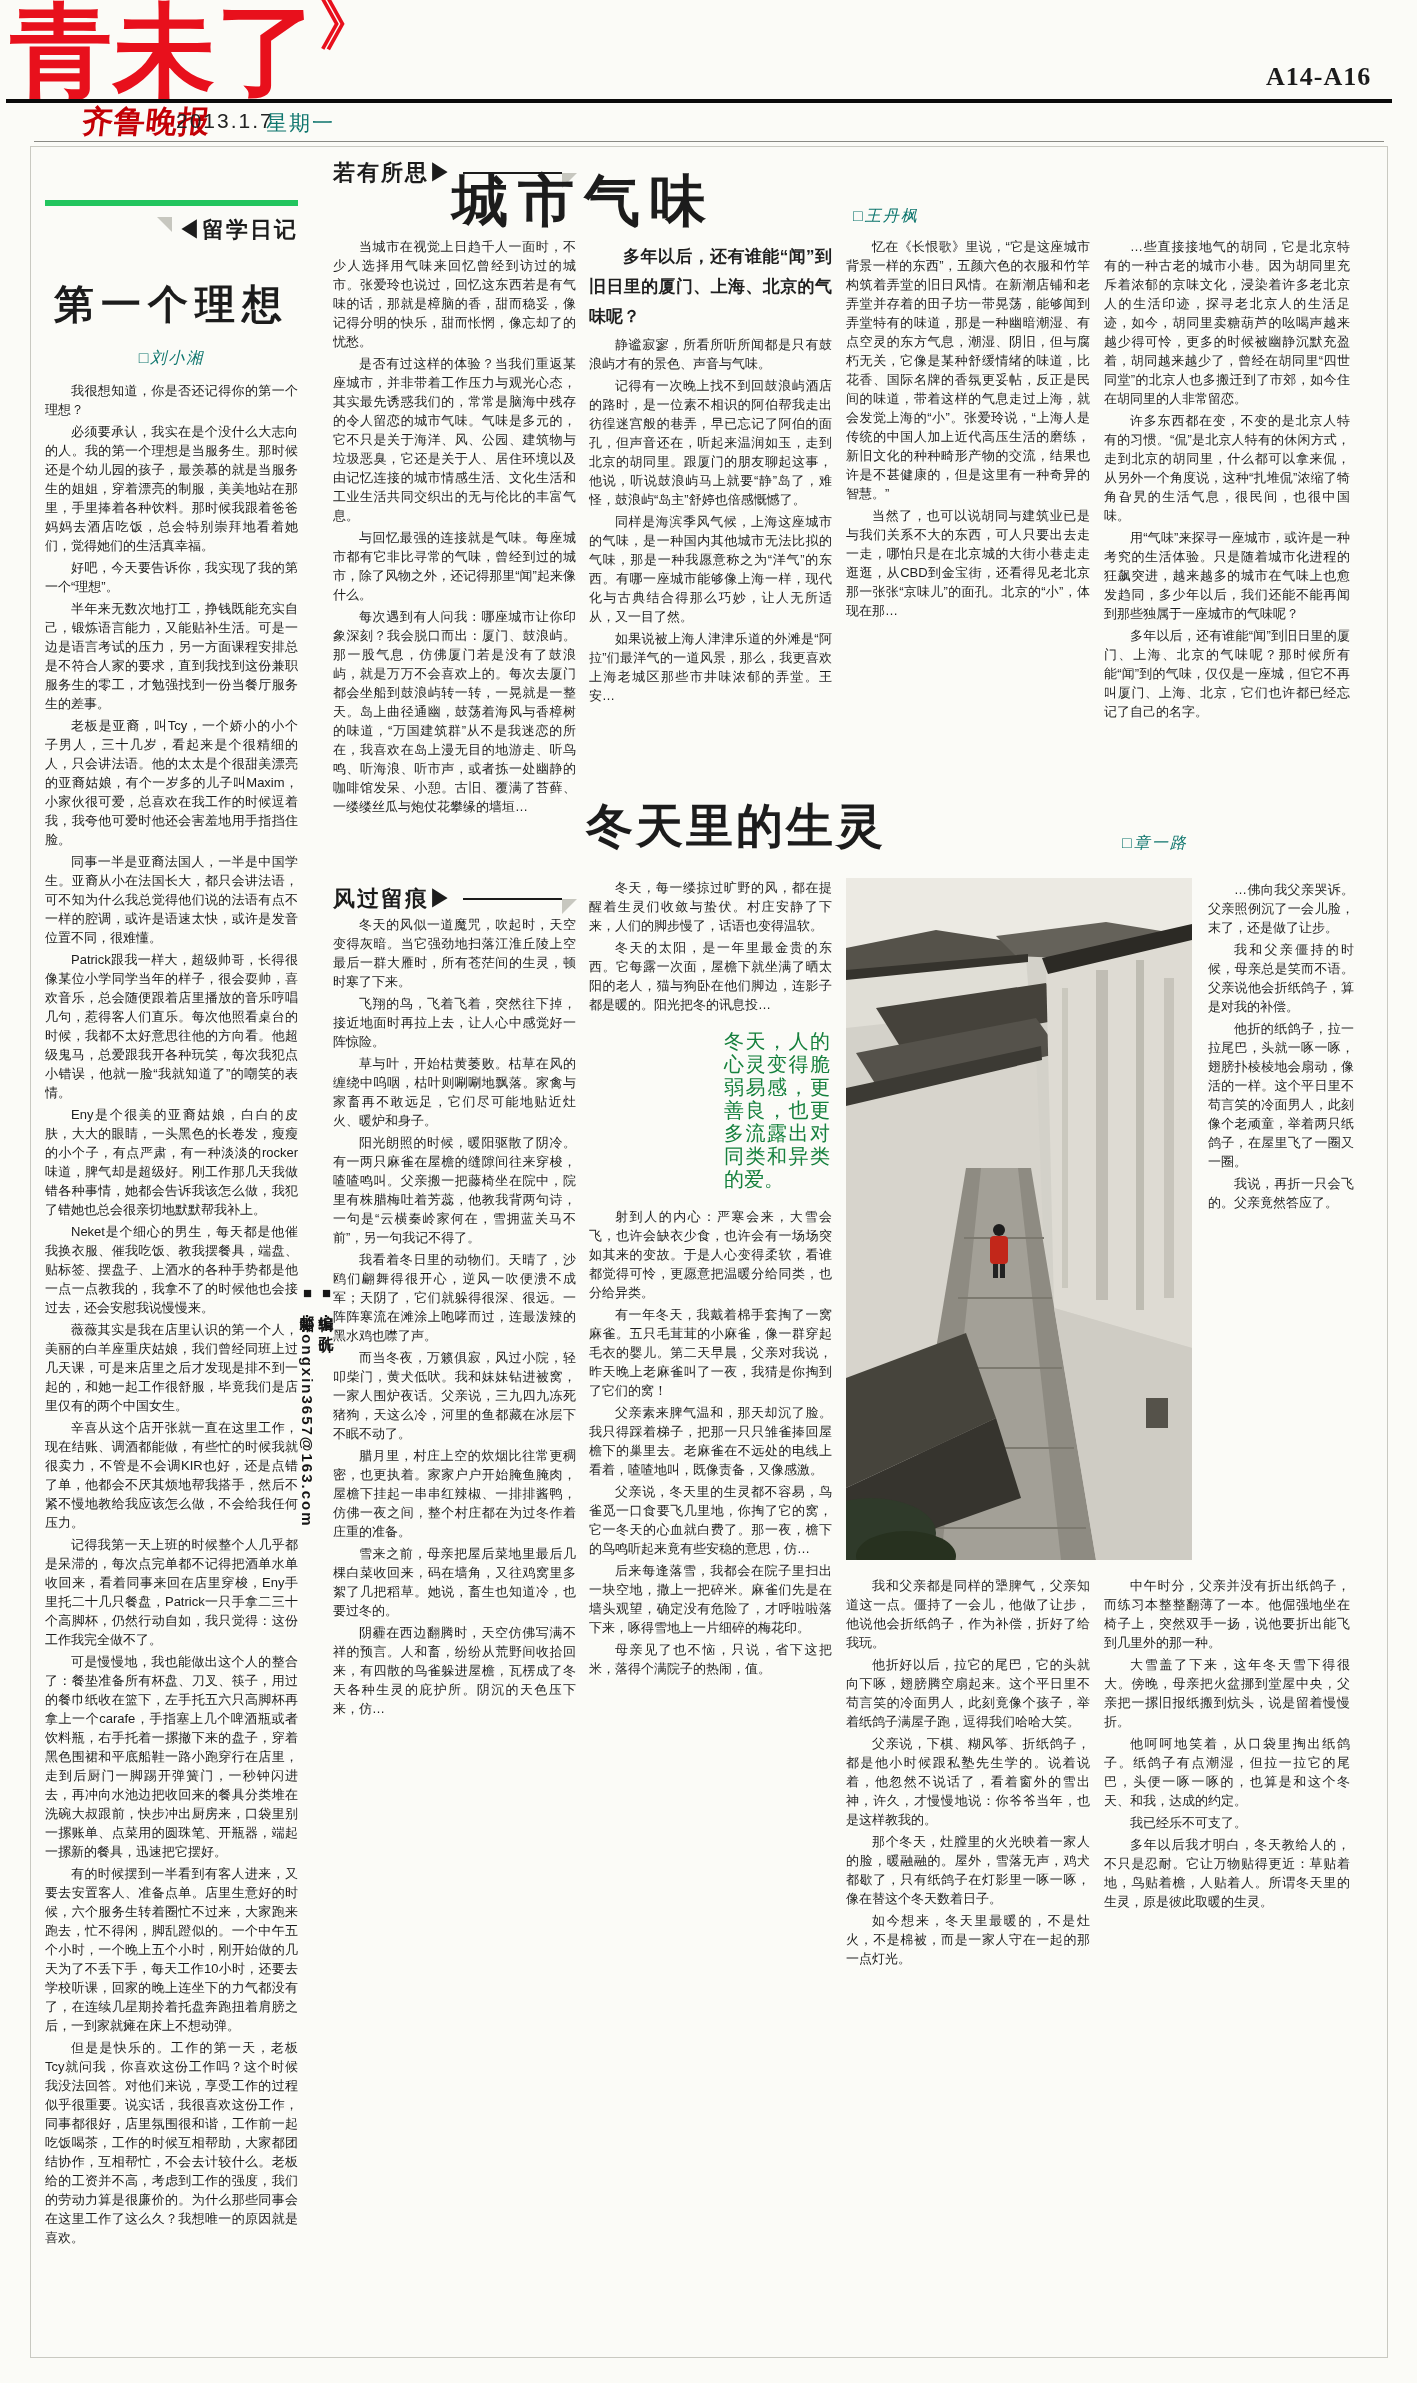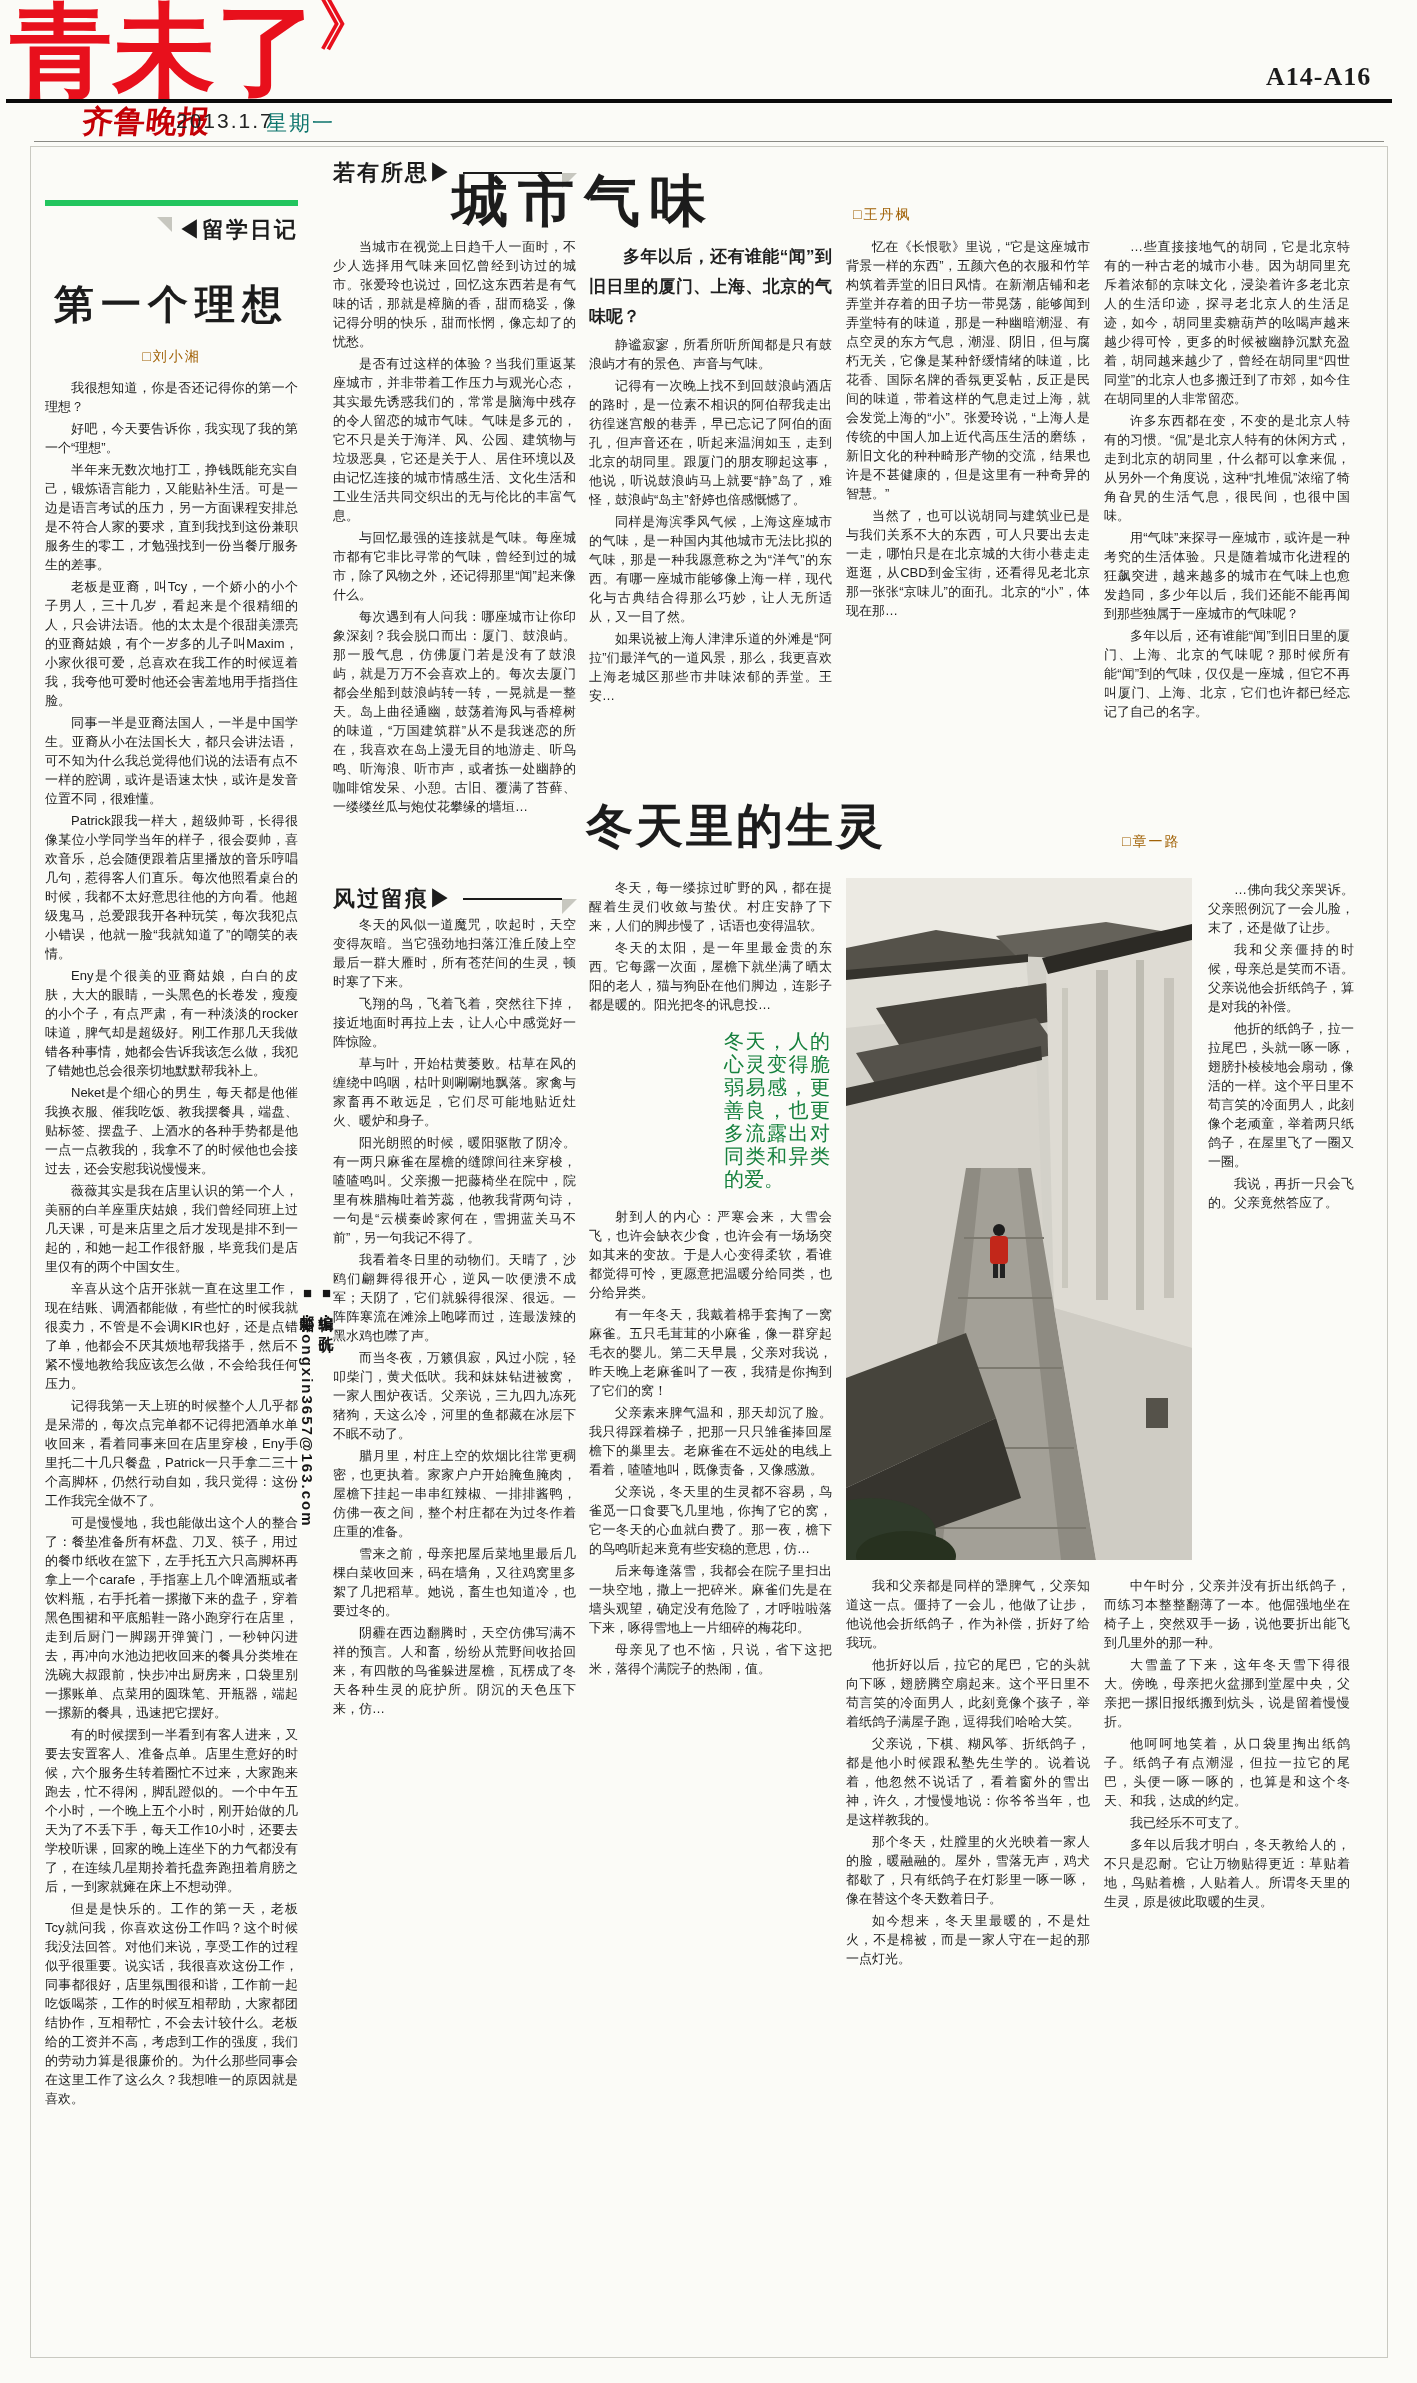--- a/index.html
+++ b/index.html
@@ -16,21 +16,21 @@
   .page-range { position:absolute; left:1266px; top:62px; font-family:"Liberation Serif", serif; font-weight:bold; font-size:26px; letter-spacing:1px; }
   .rule-black { position:absolute; left:6px; top:99px; width:1386px; height:4px; background:#0b0b0b; }
   .paper-logo { position:absolute; left:82px; top:101px; color:#c40006; font-size:31px; font-weight:bold; font-family:"Liberation Serif", serif; transform:skewX(-6deg); letter-spacing:1px; }
   .hdr-date { position:absolute; left:176px; top:109px; font-size:21px; letter-spacing:2px; color:#222; }
   .hdr-week { position:absolute; left:266px; top:109px; font-size:21px; letter-spacing:2px; color:#0f766e; }
   .rule-thin { position:absolute; left:34px; top:141px; width:1350px; height:1px; background:#8a8a84; }
   .frame { position:absolute; left:30px; top:146px; width:1358px; height:2212px; border:1px solid #c9c9c1; }
   
   .col { position:absolute; font-size:13px; line-height:19px; text-align:justify; overflow:hidden; color:#1f1f1f; }
   .col p { text-indent:2em; margin-bottom:3px; }
-  .byline { font-size:14px; color:#a16207; letter-spacing:2px; }
+  .byline { font-size:16px; color:#0f766e; letter-spacing:2px;font-style:italic; }
   
   .colA { position:absolute; left:45px; top:200px; width:253px; }
   .tagA { position:relative; border-top:6px solid #22c55e; padding-top:9px; text-align:right; font-size:22px; font-weight:bold; letter-spacing:2px; }
   .tagA .foldA { position:absolute; left:112px; top:11px; width:0; height:0; border-top:15px solid #c7c7bf; border-left:15px solid transparent; }
   .titleA { font-size:40px; font-weight:900; text-align:center; letter-spacing:7px; margin-top:32px; }
   .bylineA { text-align:center; margin:16px 0 12px; }
   .bodyA { font-size:13px; line-height:19px; text-align:justify; height:1978px; overflow:hidden; }
   .bodyA p { text-indent:2em; margin-bottom:3px; }
   
   .tagflex { position:absolute; display:flex; align-items:center; font-size:22px; font-weight:bold; letter-spacing:2px; }
@@ -69,20 +69,21 @@
 
   <section class="colA">
     <div class="tagA">
       <span class="foldA"></span>
       <span>◀留学日记</span>
     </div>
     <h1 class="titleA">第一个理想</h1>
     <div class="byline bylineA">□刘小湘</div>
     <div class="bodyA">
         <p>我很想知道，你是否还记得你的第一个理想？</p>
+        <p>必须要承认，我实在是个没什么大志向的人。我的第一个理想是当服务生。那时候还是个幼儿园的孩子，最羡慕的就是当服务生的姐姐，穿着漂亮的制服，美美地站在那里，手里捧着各种饮料。那时候我跟着爸爸妈妈去酒店吃饭，总会特别崇拜地看着她们，觉得她们的生活真幸福。</p>
         <p>好吧，今天要告诉你，我实现了我的第一个“理想”。</p>
         <p>半年来无数次地打工，挣钱既能充实自己，锻炼语言能力，又能贴补生活。可是一边是语言考试的压力，另一方面课程安排总是不符合人家的要求，直到我找到这份兼职服务生的零工，才勉强找到一份当餐厅服务生的差事。</p>
         <p>老板是亚裔，叫Tcy，一个娇小的小个子男人，三十几岁，看起来是个很精细的人，只会讲法语。他的太太是个很甜美漂亮的亚裔姑娘，有个一岁多的儿子叫Maxim，小家伙很可爱，总喜欢在我工作的时候逗着我，我夸他可爱时他还会害羞地用手指挡住脸。</p>
         <p>同事一半是亚裔法国人，一半是中国学生。亚裔从小在法国长大，都只会讲法语，可不知为什么我总觉得他们说的法语有点不一样的腔调，或许是语速太快，或许是发音位置不同，很难懂。</p>
         <p>Patrick跟我一样大，超级帅哥，长得很像某位小学同学当年的样子，很会耍帅，喜欢音乐，总会随便跟着店里播放的音乐哼唱几句，惹得客人们直乐。每次他照看桌台的时候，我都不太好意思往他的方向看。他超级鬼马，总爱跟我开各种玩笑，每次我犯点小错误，他就一脸“我就知道了”的嘲笑的表情。</p>
         <p>Eny是个很美的亚裔姑娘，白白的皮肤，大大的眼睛，一头黑色的长卷发，瘦瘦的小个子，有点严肃，有一种淡淡的rocker味道，脾气却是超级好。刚工作那几天我做错各种事情，她都会告诉我该怎么做，我犯了错她也总会很亲切地默默帮我补上。</p>
         <p>Neket是个细心的男生，每天都是他催我换衣服、催我吃饭、教我摆餐具，端盘、贴标签、摆盘子、上酒水的各种手势都是他一点一点教我的，我拿不了的时候他也会接过去，还会安慰我说慢慢来。</p>
         <p>薇薇其实是我在店里认识的第一个人，美丽的白羊座重庆姑娘，我们曾经同班上过几天课，可是来店里之后才发现是排不到一起的，和她一起工作很舒服，毕竟我们是店里仅有的两个中国女生。</p>
         <p>辛喜从这个店开张就一直在这里工作，现在结账、调酒都能做，有些忙的时候我就很卖力，不管是不会调KIR也好，还是点错了单，他都会不厌其烦地帮我搭手，然后不紧不慢地教给我应该怎么做，不会给我任何压力。</p>
         <p>记得我第一天上班的时候整个人几乎都是呆滞的，每次点完单都不记得把酒单水单收回来，看着同事来回在店里穿梭，Eny手里托二十几只餐盘，Patrick一只手拿二三十个高脚杯，仍然行动自如，我只觉得：这份工作我完全做不了。</p>

